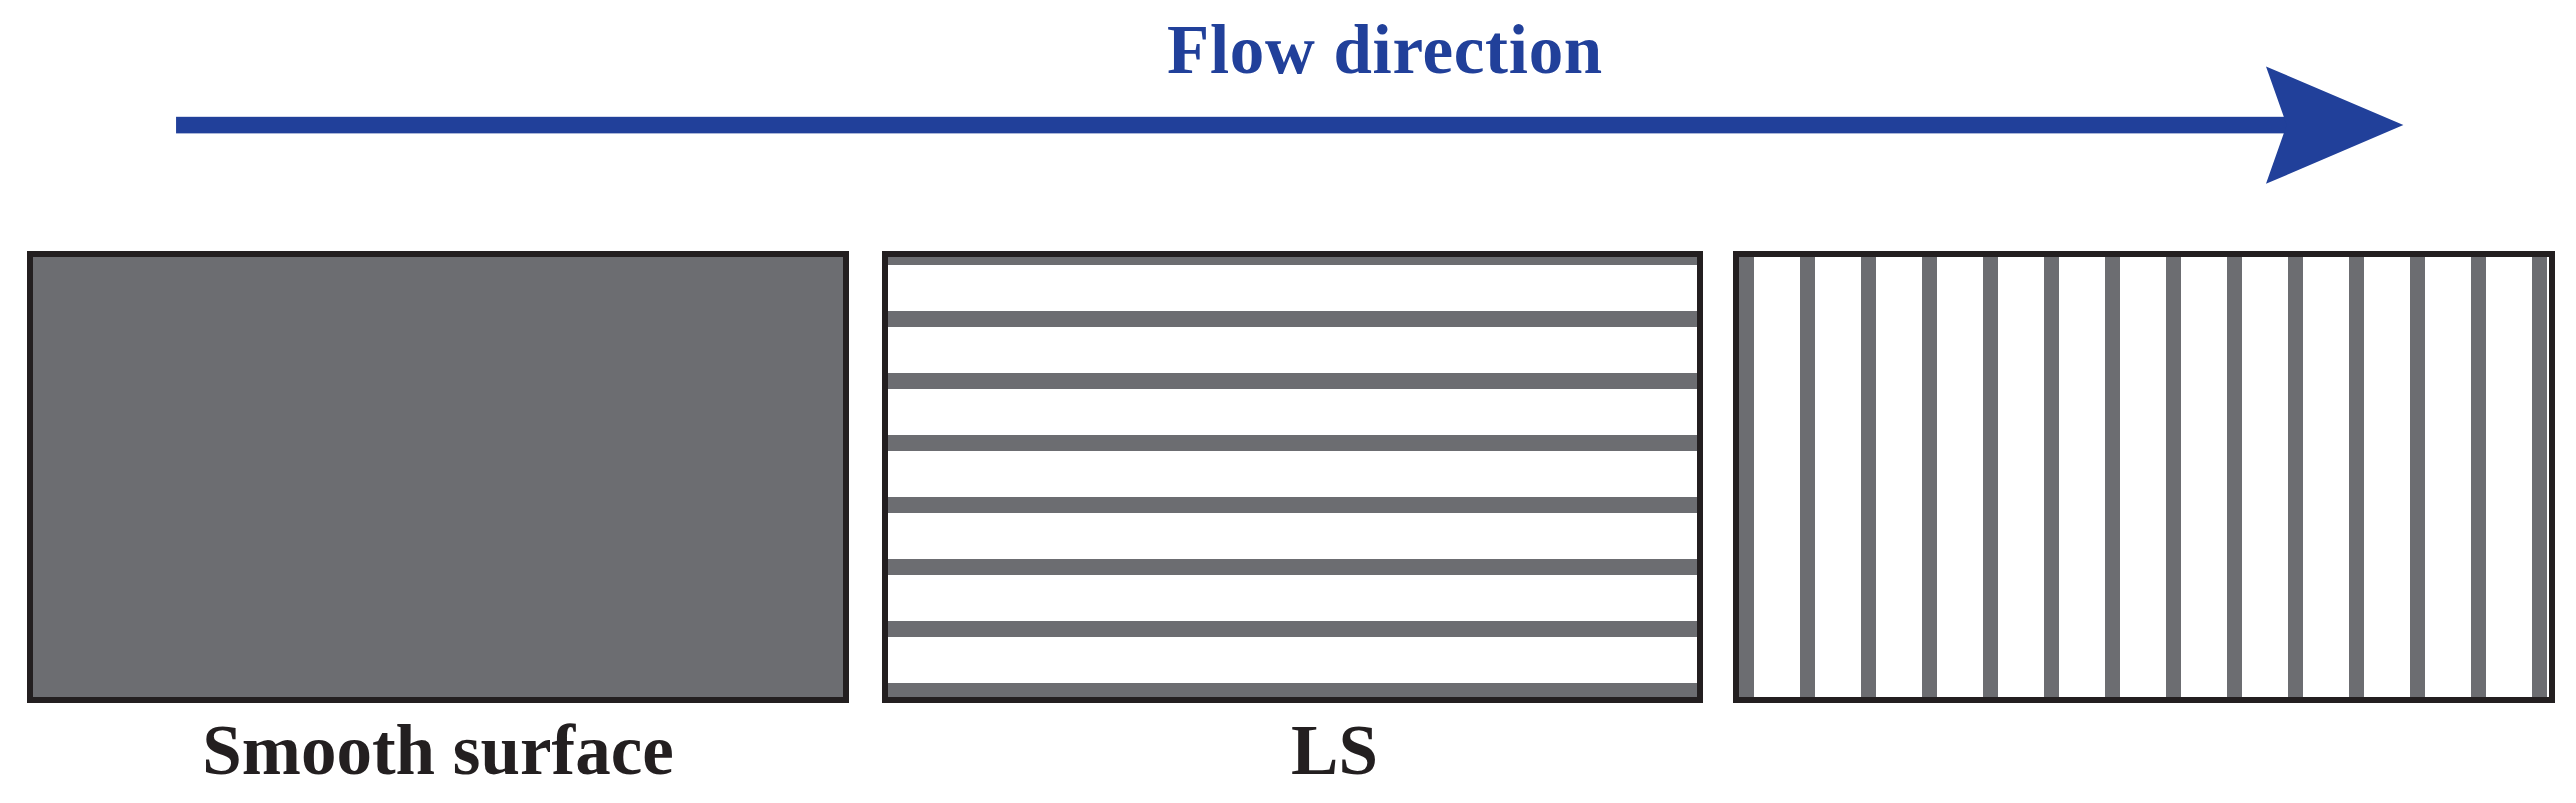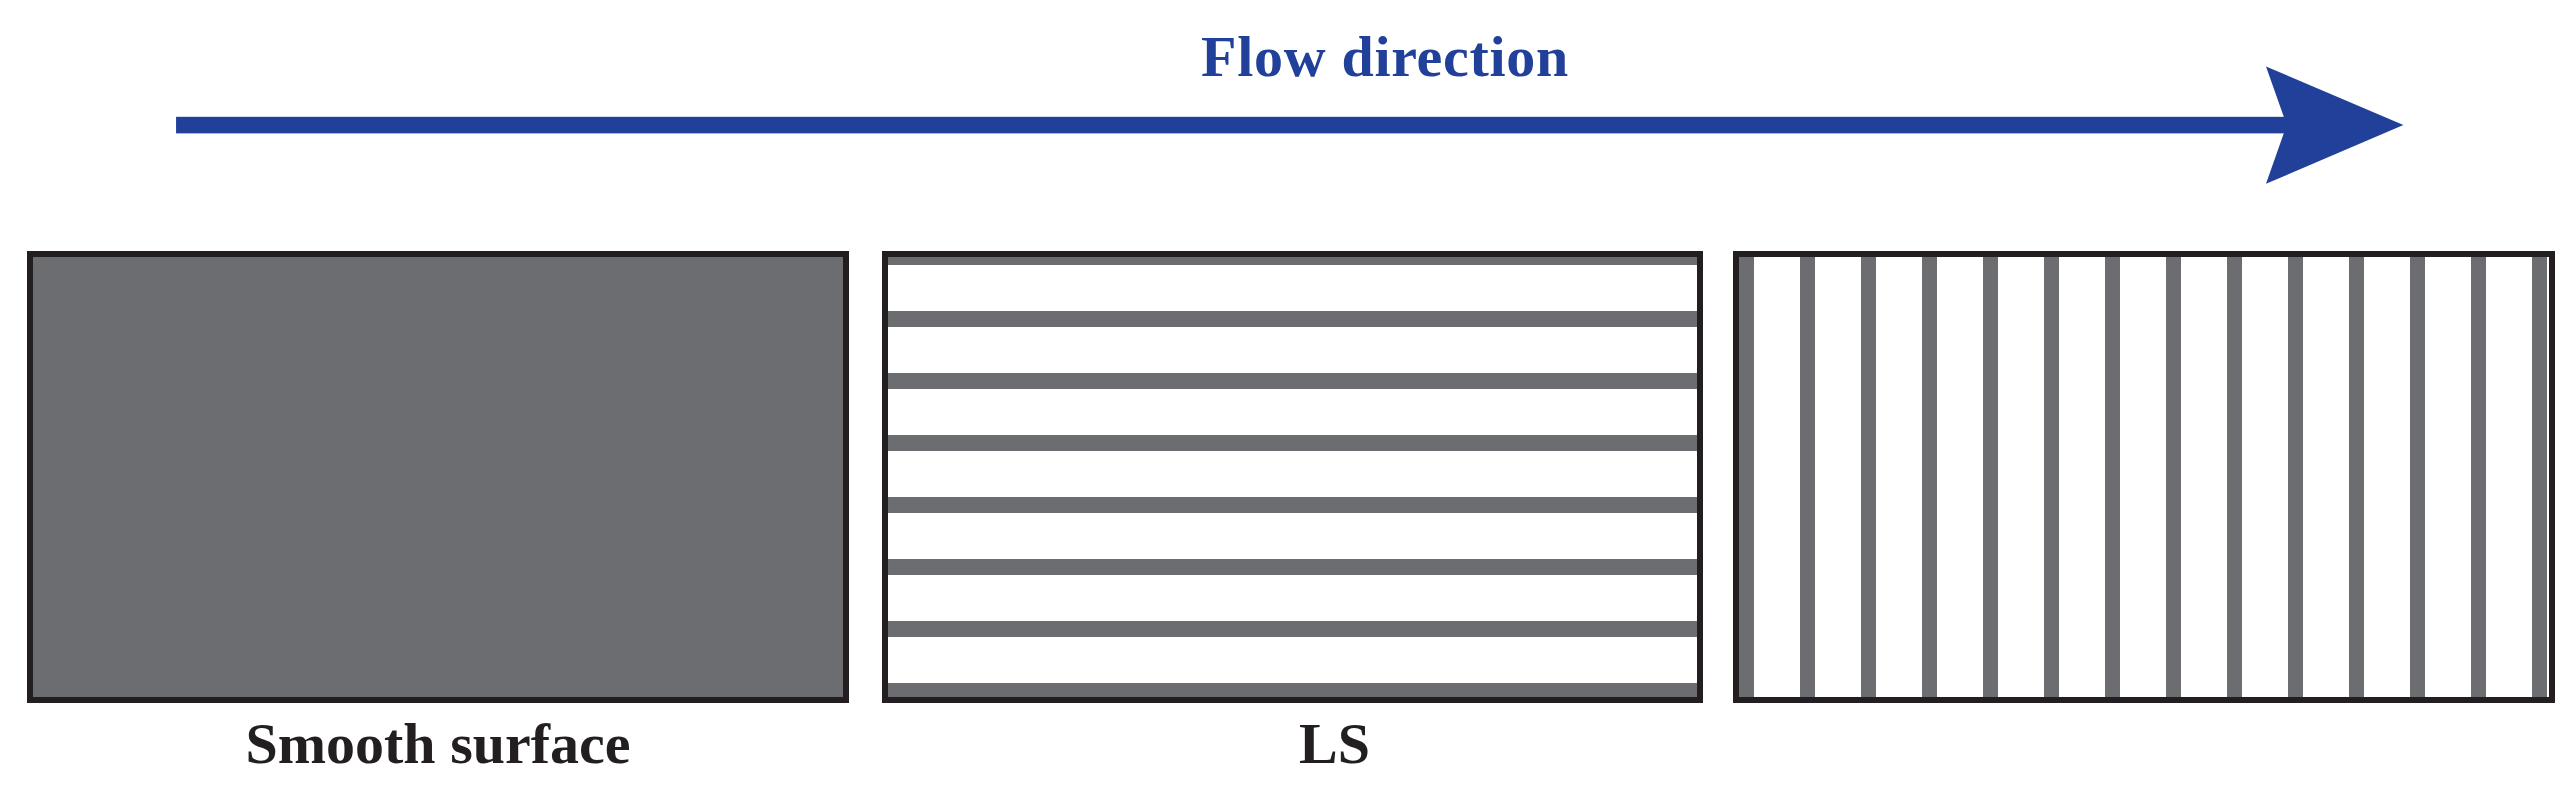--- a/index.html
+++ b/index.html
@@ -11,24 +11,24 @@
     position: relative;
     width: 2576px;
     height: 804px;
     background: var(--background, #ffffff);
     font-family: "Liberation Serif", "DejaVu Serif", serif;
     overflow: hidden;
   }
   .title {
     position: absolute;
     left: 936px;
-    top: 27px;
+    top: 14px;
     width: 898px;
     text-align: center;
-    font-size: 58px;
+    font-size: 69px;
     font-weight: bold;
     letter-spacing: 0.7px;
     line-height: 1.05;
     color: var(--accent-blue, #21409a);
     white-space: nowrap;
   }
   .arrow-svg {
     position: absolute;
     left: 0;
     top: 0;
@@ -63,21 +63,21 @@
     left: 1733px;
     width: 822px;
     
     background-image: repeating-linear-gradient(90deg,
       var(--surface-gray, #6c6d71) 0 14.5px,
       #ffffff 14.5px 61px);
   }
   .label {
     position: absolute;
     top: 715px;
-    font-size: 58px;
+    font-size: 71px;
     font-weight: bold;
     line-height: 1;
     text-align: center;
     color: var(--outline-black, #231f20);
     white-space: nowrap;
   }
   .label-smooth { left: 27px;   width: 822px; }
   .label-ls     { left: 924px; width: 821px; }
   .label-ts     { left: 1733px; width: 822px; }
 </style>

